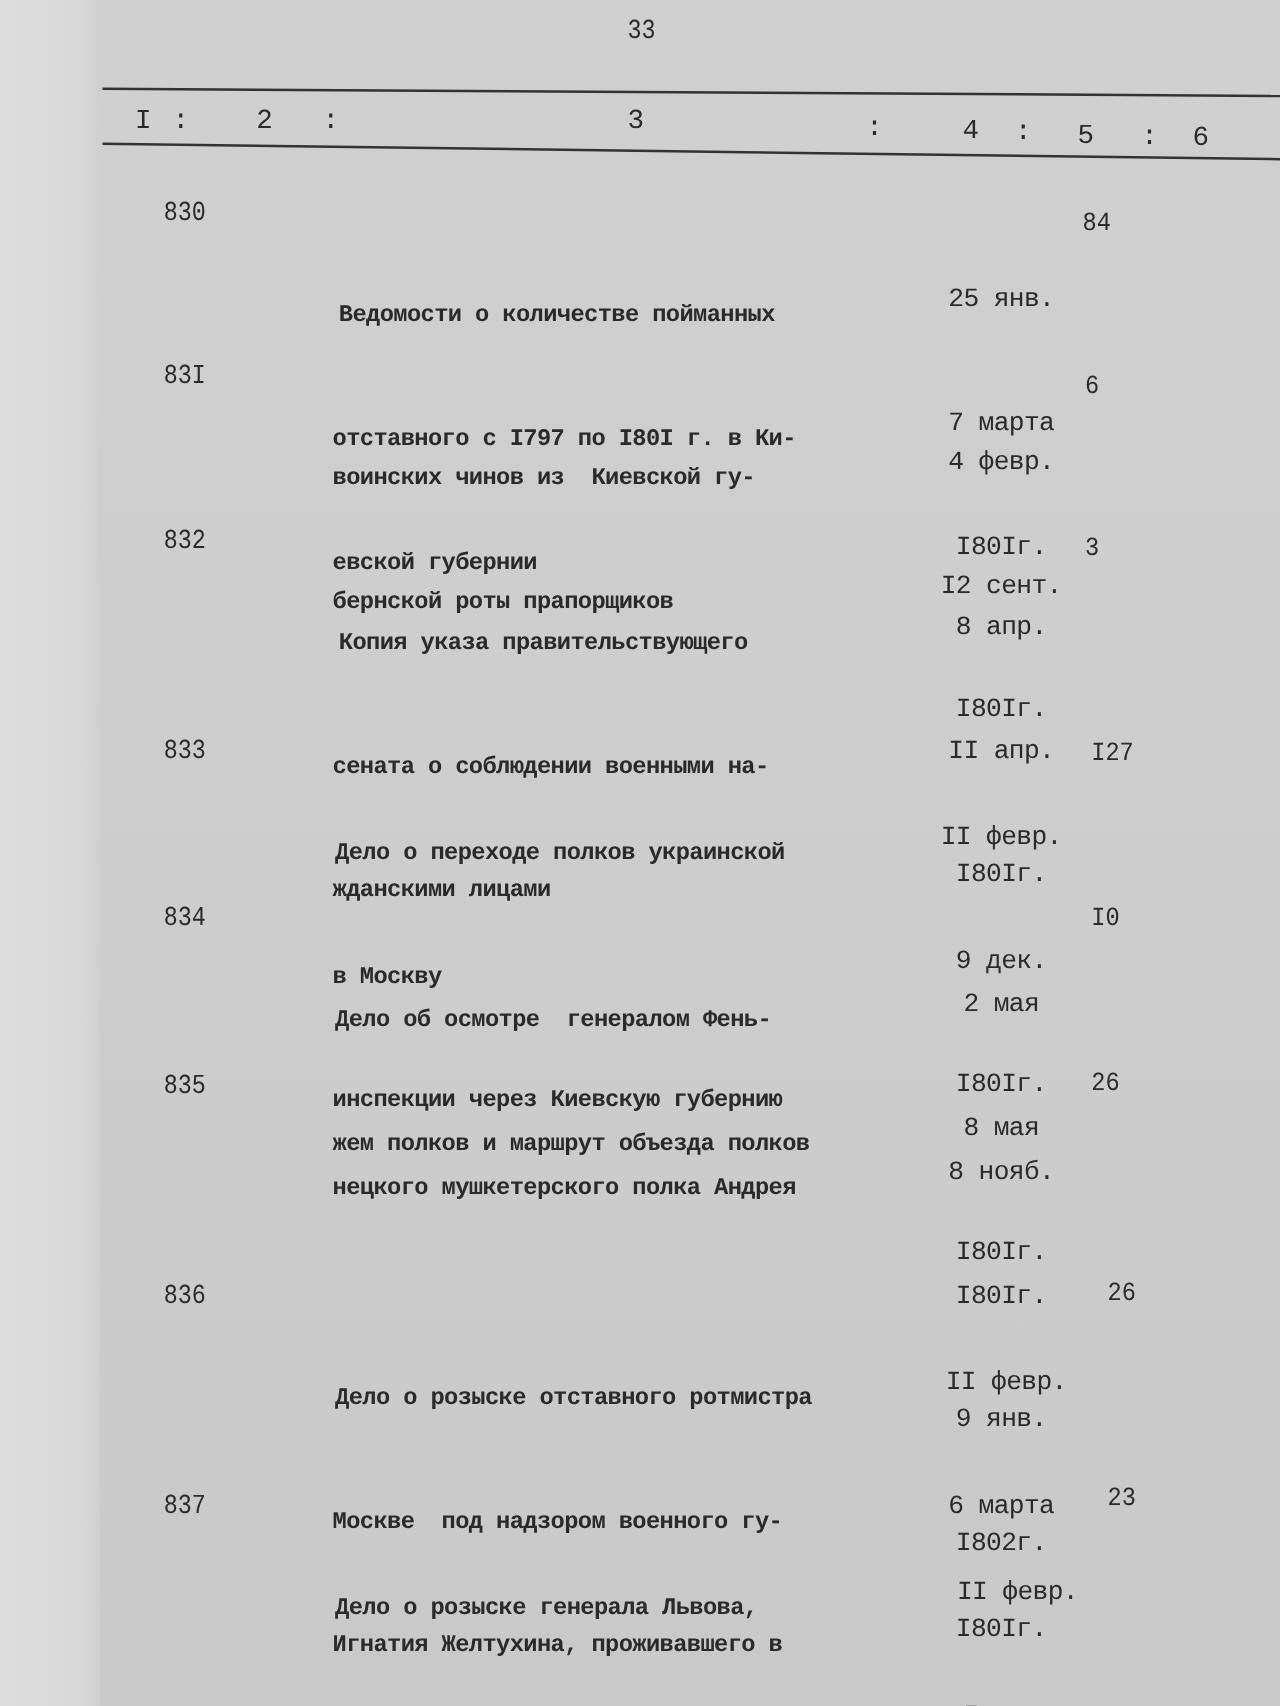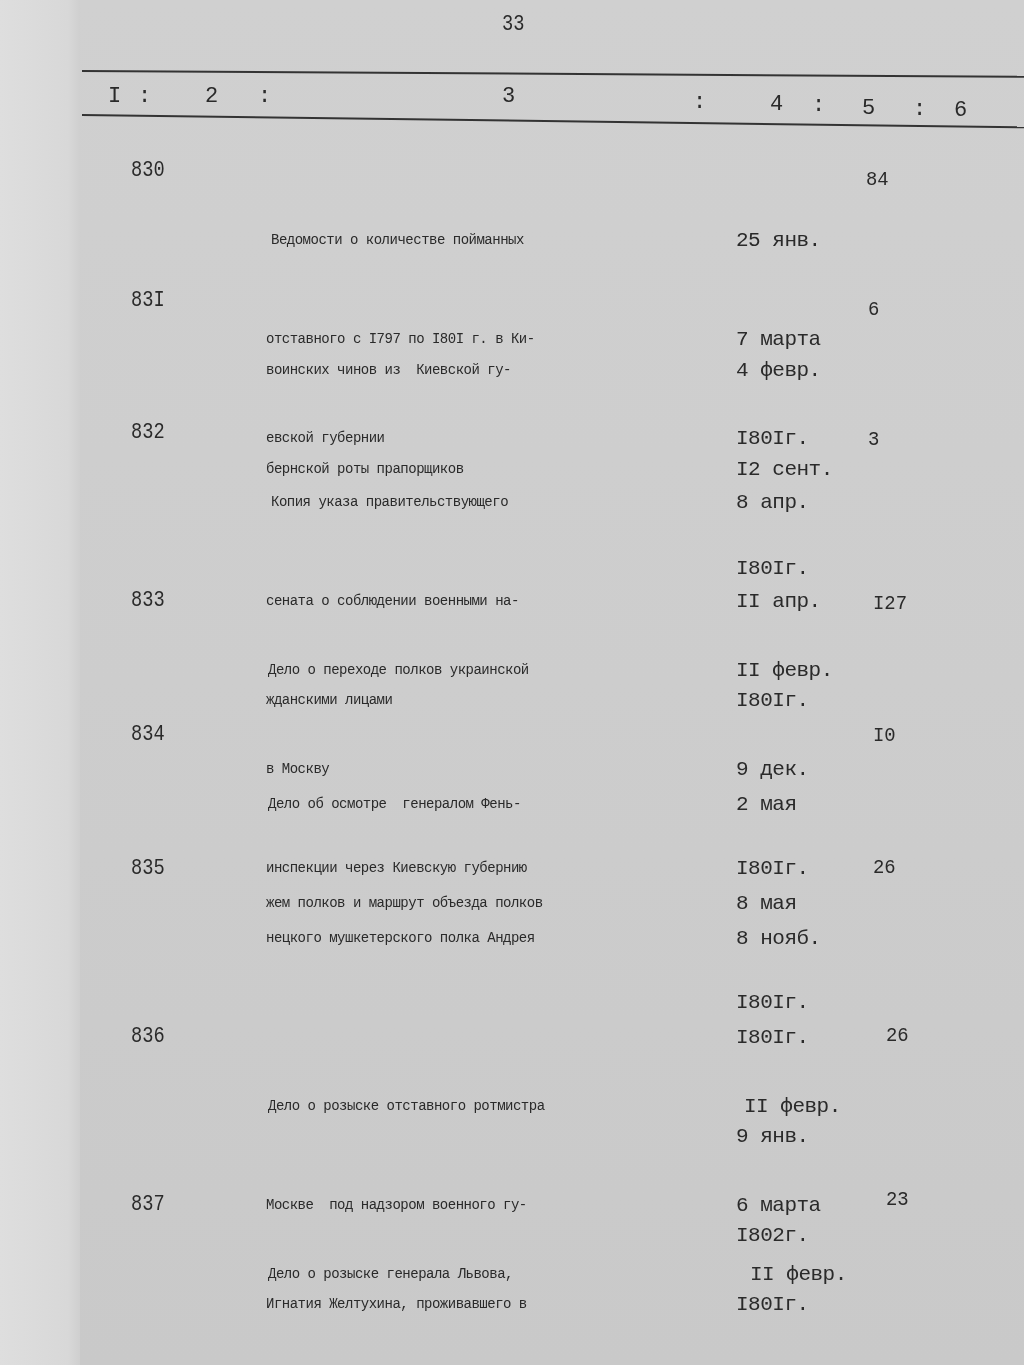--- a/index.html
+++ b/index.html
@@ -26,26 +26,26 @@
     }
     .rule.top { top: 70px; transform: rotate(0.35deg); transform-origin: left; }
     .rule.bottom { top: 114px; transform: rotate(0.75deg); transform-origin: left; }
     .col-head { position: absolute; font-size: 22px; top: 84px; }
     .entry { position: absolute; left: 0; width: 1024px; }
     .entry .num {
       position: absolute; left: 131px; top: 0; font-size: 22px;
       transform: scaleX(0.85); transform-origin: left top;
     }
     .entry .title {
-      position: absolute; left: 266px; top: 0; width: 470px;
-      font-size: 14px; line-height: 33px; white-space: pre; letter-spacing: -0.5px;
+      position: absolute; left: 266px; top: 12px; width: 470px;
+      font-size: 19px; line-height: 33px; white-space: pre; letter-spacing: -0.5px; font-weight: bold;
     }
     .entry .dates {
       position: absolute; left: 736px; top: 0; width: 130px;
-      font-size: 21px; line-height: 33px; white-space: pre; letter-spacing: -0.5px;
+      font-size: 21px; line-height: 33px; white-space: pre; letter-spacing: -0.5px; text-align: center;
     }
     .entry .sheets {
       position: absolute; left: 866px; top: 0; font-size: 21px;
       transform: scaleX(0.9); transform-origin: left top;
     }
     .line { display: block; }
   </style>
 </head>
 <body>
 

